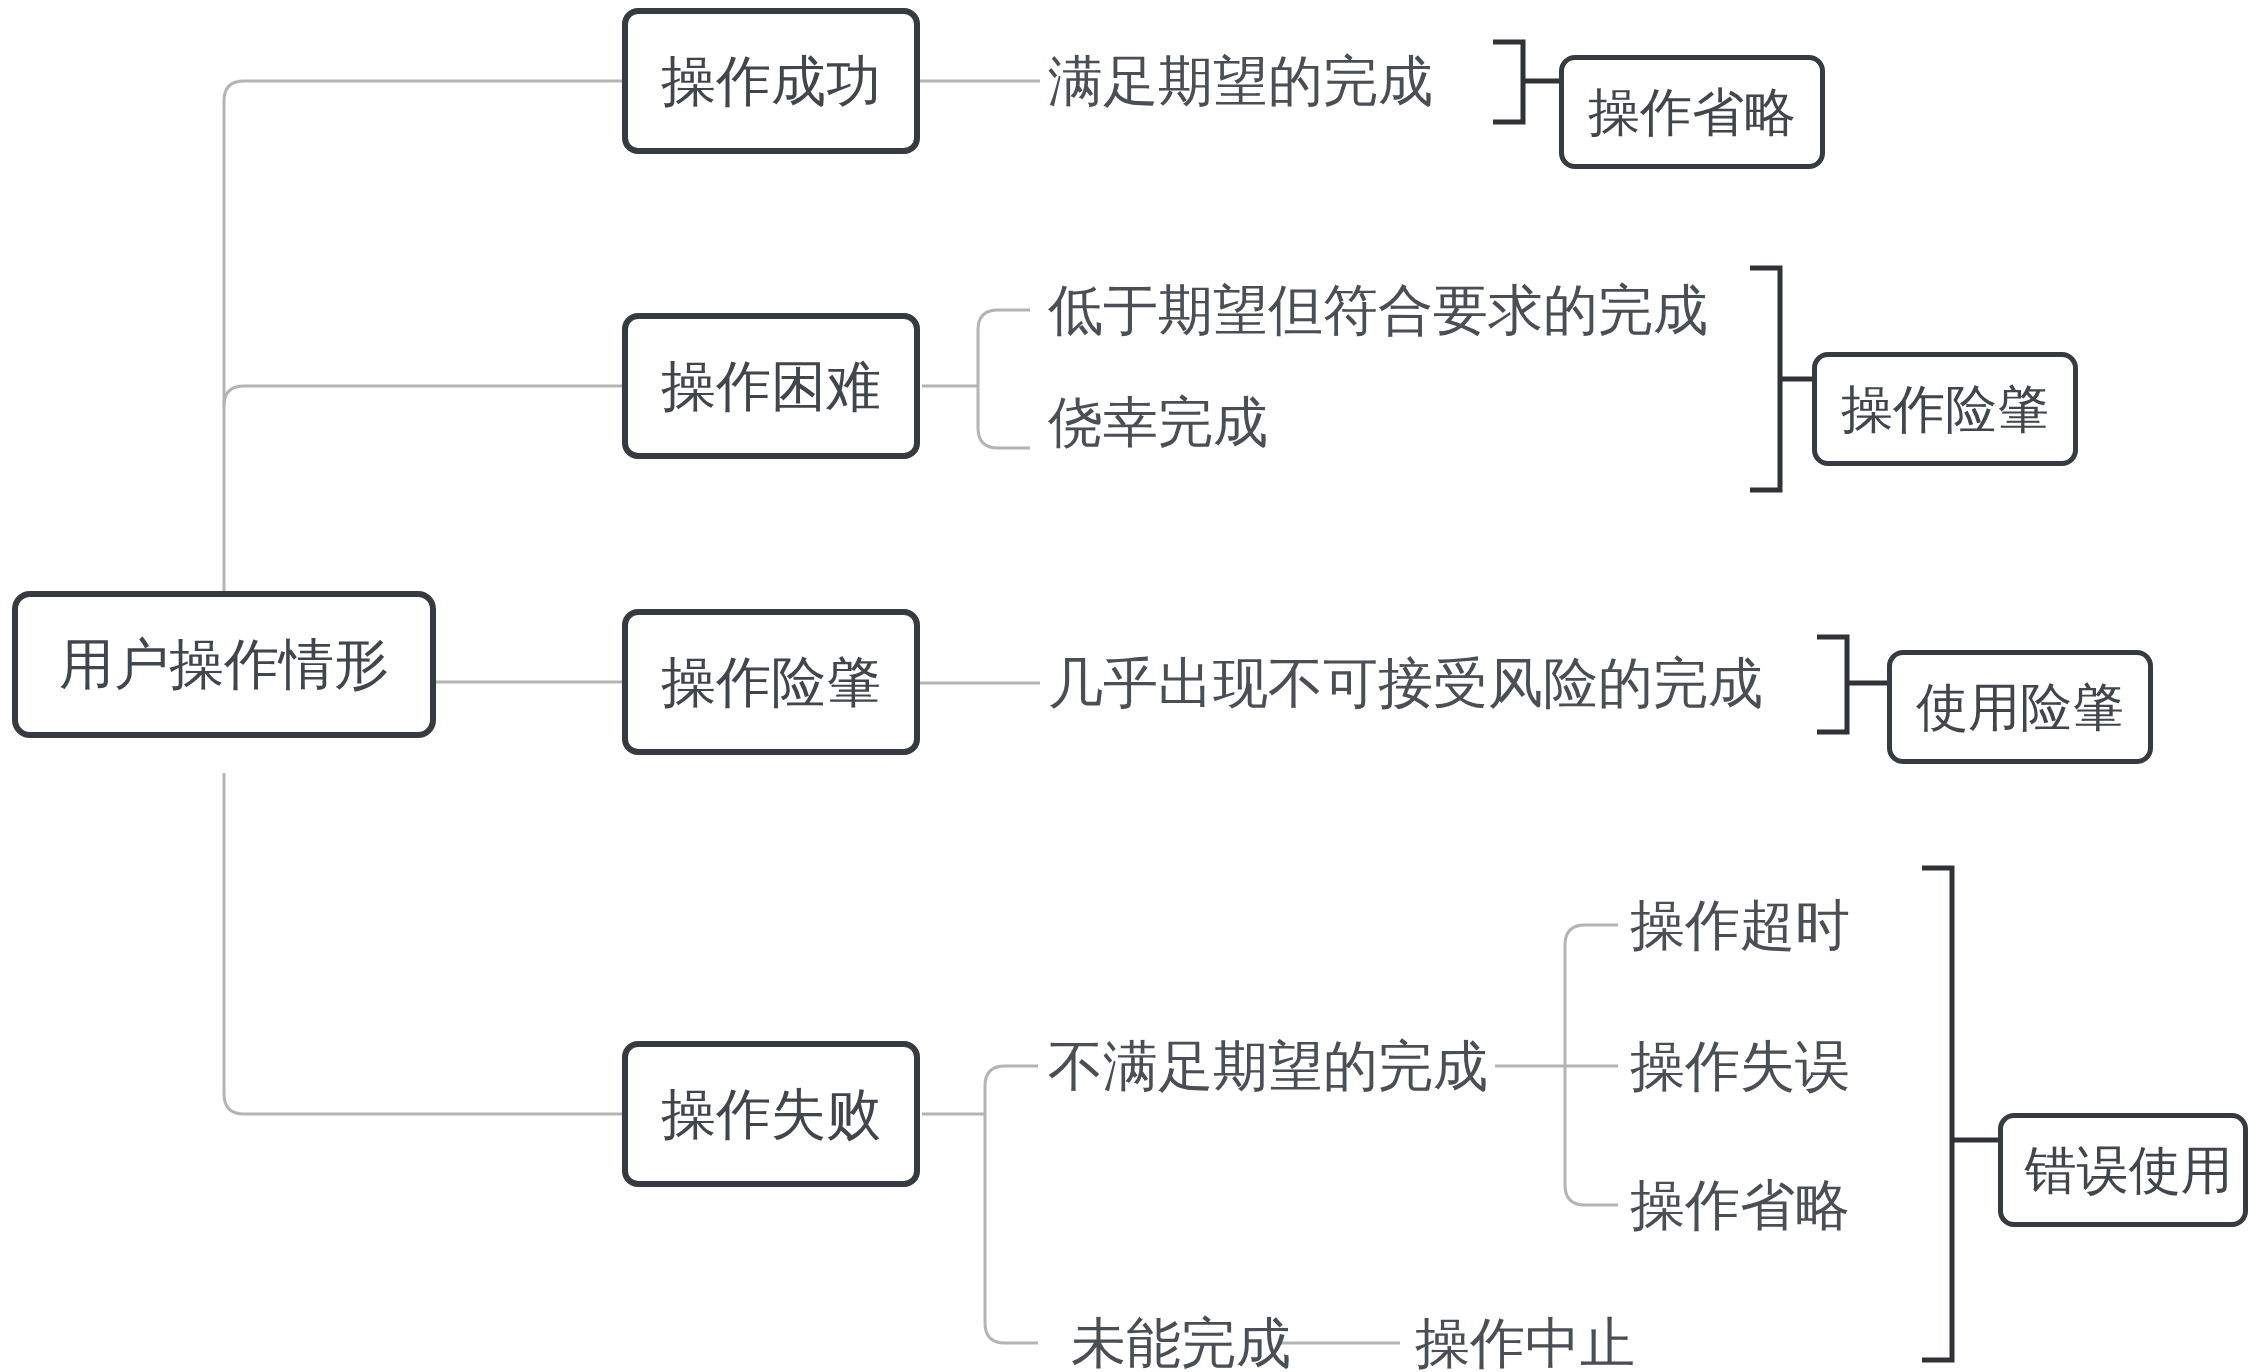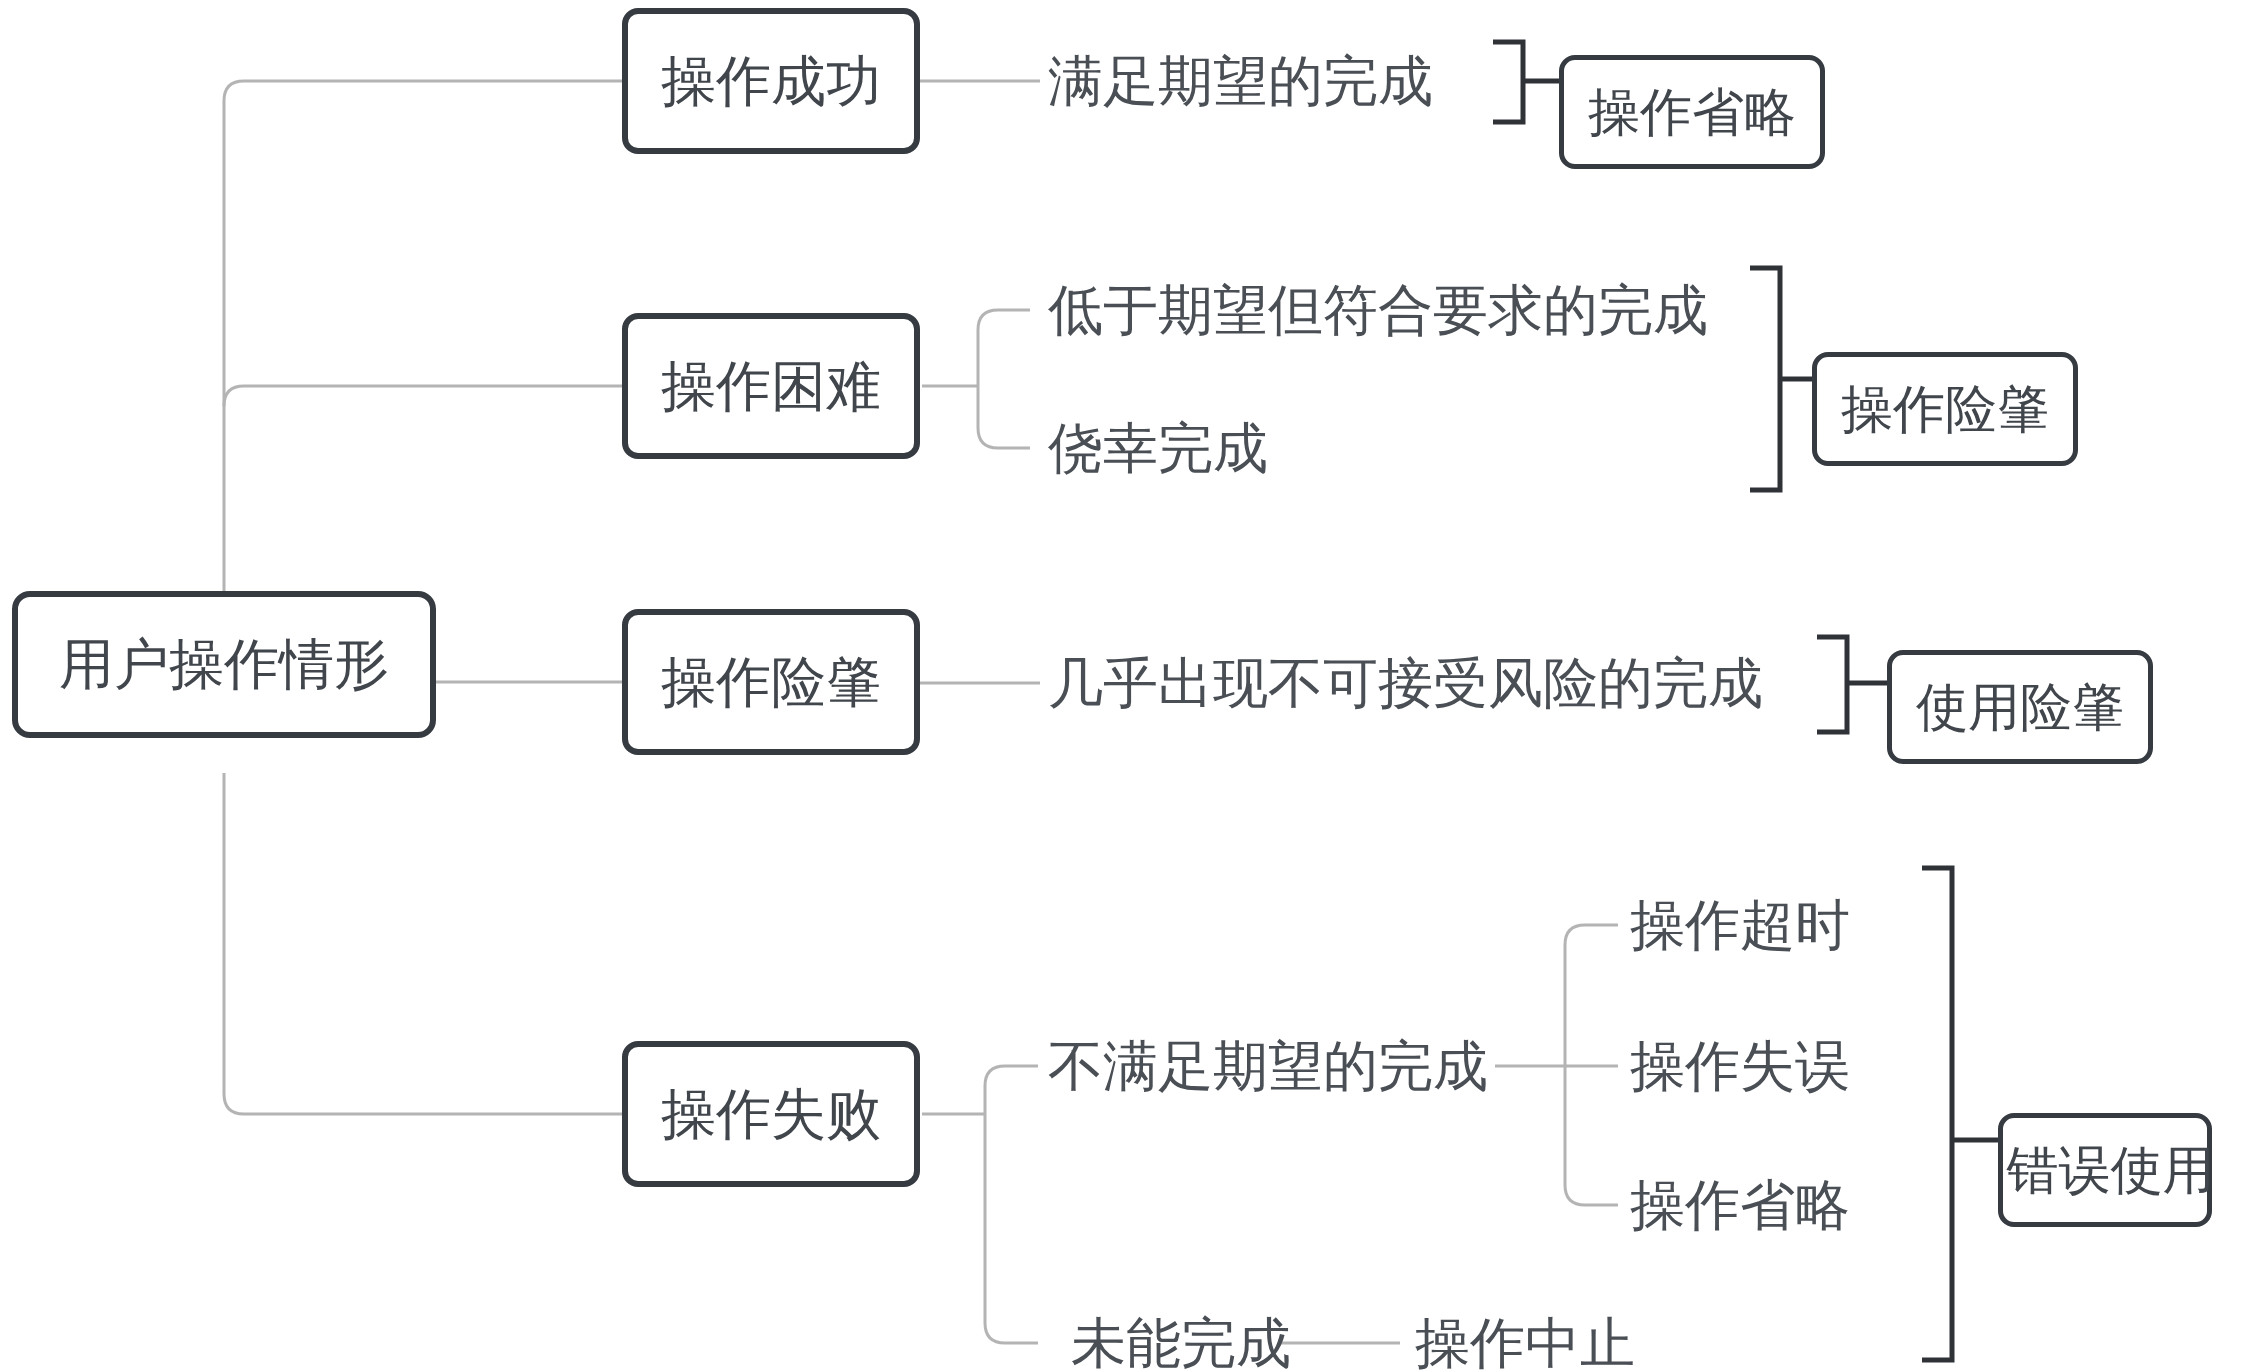--- a/index.html
+++ b/index.html
@@ -108,27 +108,27 @@
 
   <div class="node level1" style="top:8px;">操作成功</div>
   <div class="node level1" style="top:313px;">操作困难</div>
   <div class="node level1" style="top:609px;">操作险肇</div>
   <div class="node level1" style="top:1041px;">操作失败</div>
 
   <div class="leaf-label" style="left:1048px; top:83px;">满足期望的完成</div>
   <div class="node outcome" style="left:1559px; top:55px;">操作省略</div>
 
   <div class="leaf-label" style="left:1048px; top:312px;">低于期望但符合要求的完成</div>
-  <div class="leaf-label" style="left:1048px; top:450px;">侥幸完成</div>
+  <div class="leaf-label" style="left:1048px; top:424px;">侥幸完成</div>
   <div class="node outcome" style="left:1812px; top:352px;">操作险肇</div>
 
   <div class="leaf-label" style="left:1048px; top:685px;">几乎出现不可接受风险的完成</div>
   <div class="node outcome" style="left:1887px; top:650px;">使用险肇</div>
 
   <div class="leaf-label" style="left:1048px; top:1068px;">不满足期望的完成</div>
   <div class="leaf-label" style="left:1630px; top:927px;">操作超时</div>
   <div class="leaf-label" style="left:1630px; top:1068px;font-family:Liberation Serif, serif;">操作失误</div>
   <div class="leaf-label" style="left:1630px; top:1207px;">操作省略</div>
   <div class="leaf-label" style="left:1048px; top:1345px;margin-left:23px;">未能完成</div>
   <div class="leaf-label" style="left:1415px; top:1345px;">操作中止</div>
-  <div class="node outcome" style="left:1998px; top:1113px; width:214px;padding-left:11px;">错误使用</div>
+  <div class="node outcome" style="left:1998px; top:1113px; width:250px;padding-left:11px;">错误使用</div>
 
 </div>
 
 </body></html>

